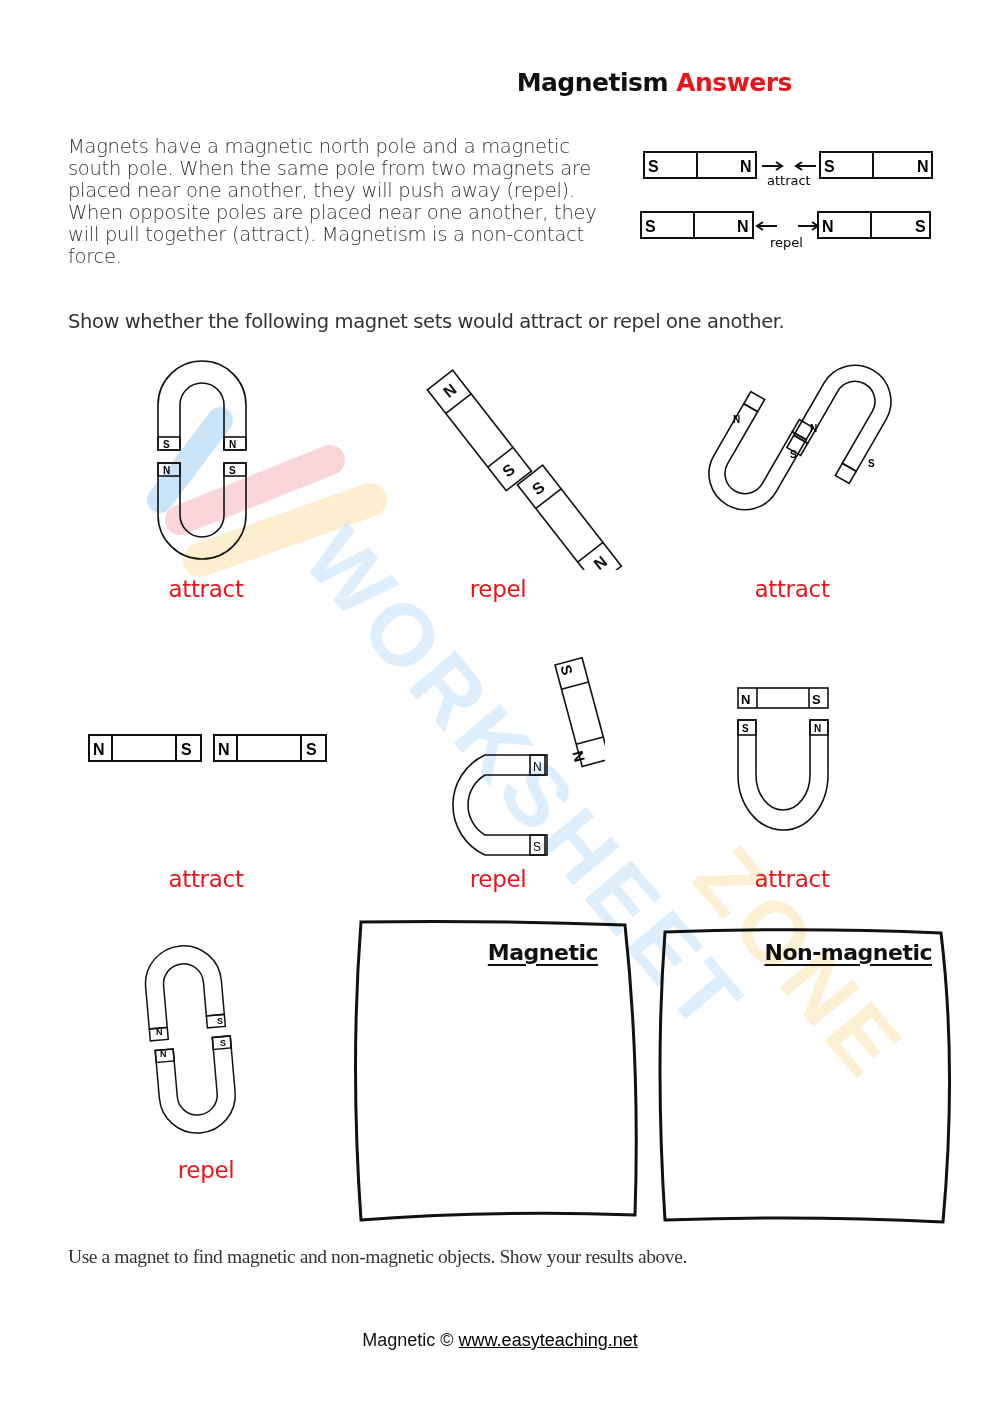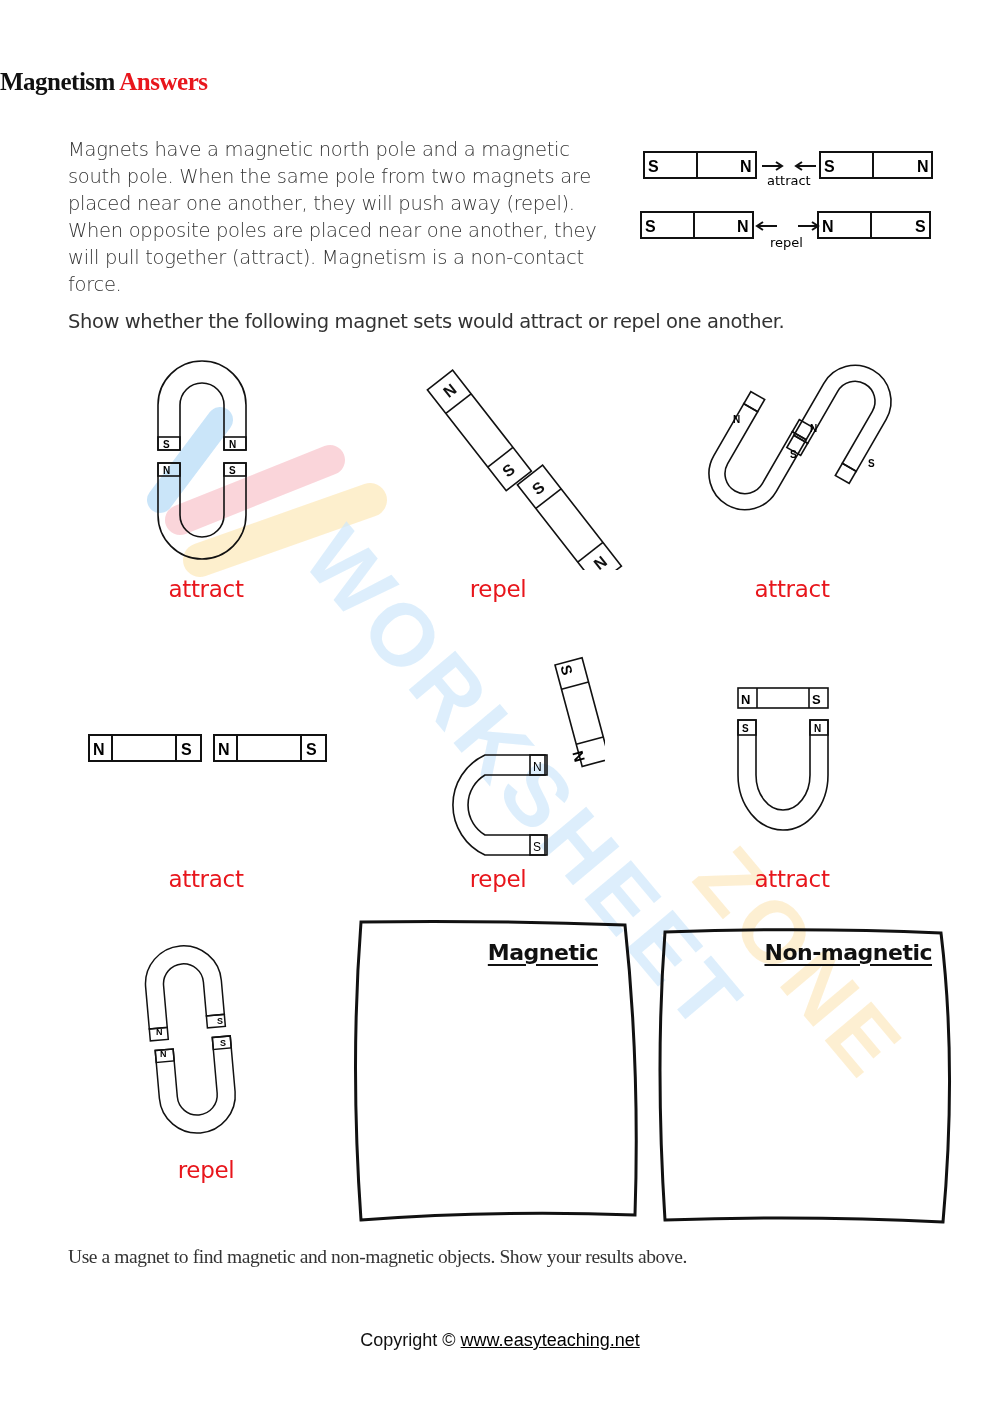--- a/index.html
+++ b/index.html
@@ -1,20 +1,20 @@
 <!DOCTYPE html>
 <html><head>
 <meta charset="utf-8">
 <style>
   html, body { margin: 0; padding: 0; background: #ffffff; }
   body { width: 1000px; height: 1414px; position: relative; overflow: hidden; font-family: "DejaVu Sans", sans-serif; color: #222; }
   .abs { position: absolute; }
-  .title { left: 0; width: 792px; top: 68px; text-align: left; font-size: 25px; font-weight: bold; letter-spacing: -0.5px; color: #111; font-family: Liberation Serif, serif; }
+  .title { left: 0; width: 792px; top: 68px; text-align: right; font-size: 25px; font-weight: bold; letter-spacing: -0.5px; color: #111; }
   .title .accent { color: #e8161c; }
-  .intro { left: 68px; top: 136px; width: 560px; font-size: 19.5px; line-height: 27px; color: #333; font-weight: 300; letter-spacing: -0.3px; }
+  .intro { left: 68px; top: 136px; width: 560px; font-size: 19.5px; line-height: 22px; color: #333; font-weight: 300; letter-spacing: -0.3px; }
   .instruction { left: 68px; top: 310px; font-size: 19.5px; color: #333; letter-spacing: -0.4px; }
   .answer { font-size: 23px; color: #e8161c; text-align: center; width: 200px; letter-spacing: -0.3px; }
   .footer-note { left: 68px; top: 1246px; font-size: 19.5px; color: #333; letter-spacing: -0.4px; font-family: Liberation Serif, serif; }
   .copyright { left: 0; width: 1000px; top: 1330px; text-align: center; font-family: "Liberation Sans", sans-serif; font-size: 18px; color: #111; }
   .copyright a { color: #000000; text-decoration: underline; }
   .box-title { font-weight: bold; font-size: 22px; text-decoration: underline; text-underline-offset: 4px; text-align: right; color: #111; letter-spacing: -0.5px; }
   svg text.pole { font-family: "Liberation Sans", sans-serif; font-weight: bold; }
   .watermark { left: 0; top: 0; width: 1000px; height: 1414px; pointer-events: none; }
 </style>
 </head>
@@ -198,15 +198,15 @@
   <path d="M320 17 Q460 12 596 18 Q612 150 598 307 Q460 300 320 305 Q310 150 320 17 Z" stroke="#111" stroke-width="3" fill="none"></path>
 </svg>
 <div class="abs box-title" style="left:398px;top:940px;width:200px">Magnetic</div>
 <div class="abs box-title" style="left:692px;top:940px;width:240px">Non-magnetic</div>
 <div class="abs" style="left:362px;top:975px;width:260px;height:240px"></div>
 <div class="abs" style="left:670px;top:975px;width:260px;height:240px"></div>
 
 <div class="abs footer-note">Use a magnet to find magnetic and non-magnetic objects. Show your results above.</div>
 
 <div class="abs copyright">
-  <span>Copyright ©</span>
+  <span>Magnetic ©</span>
   <a>www.easyteaching.net</a>
 </div>
 
 </body></html>

